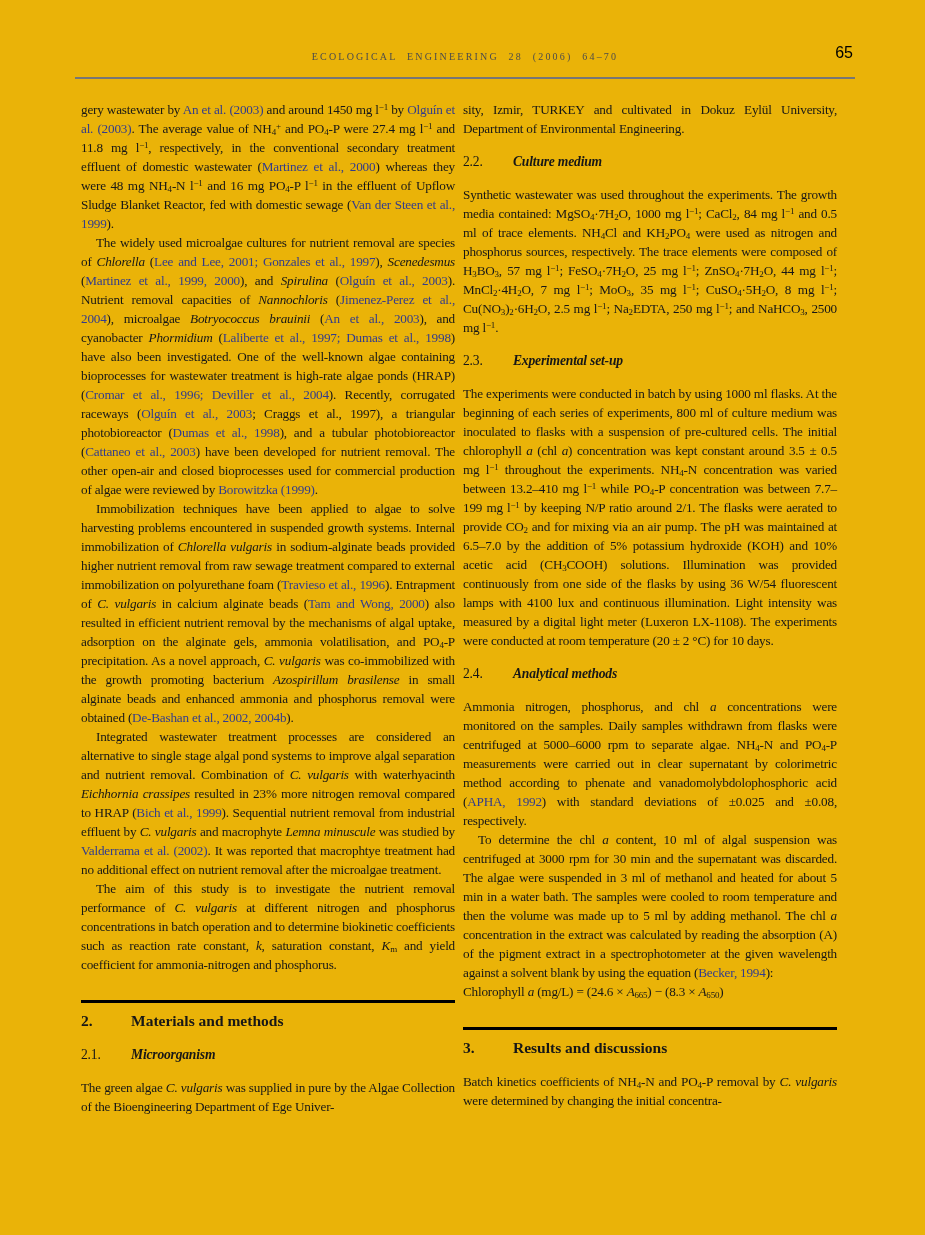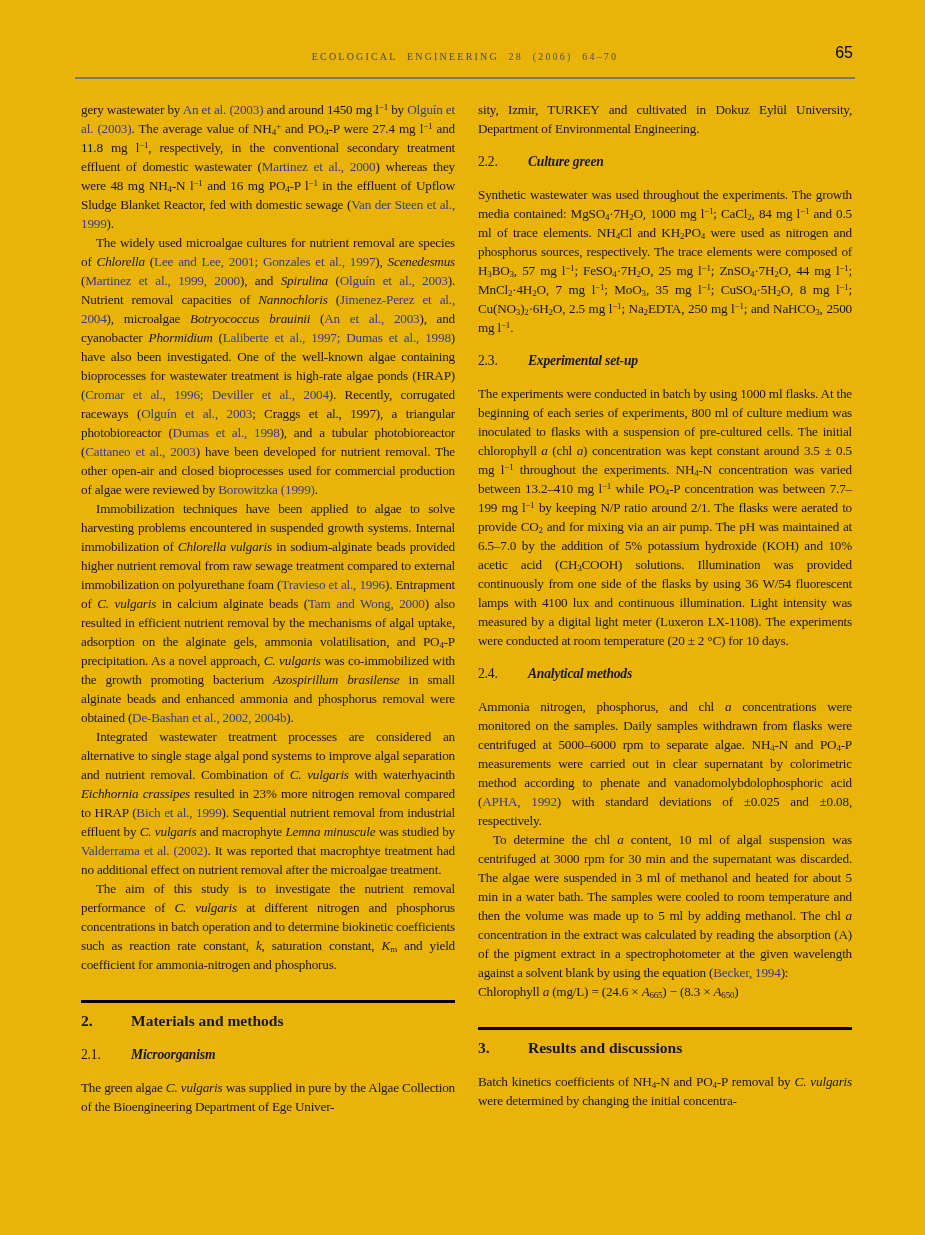--- a/index.html
+++ b/index.html
@@ -15,21 +15,21 @@
   }
   .page-number {
     position:absolute; top:44px; right:72px;
     font-family:"Liberation Sans","DejaVu Sans",sans-serif;
     font-weight:normal; font-size:16px; color:#000;
   }
   .header-rule {
     position:absolute; top:77px; left:75px; width:780px;
     border-top:2px solid #767676;
   }
-  .columns { position:absolute; top:100px; left:81px; display:flex; gap:23px; }
+  .columns { position:absolute; top:100px; left:81px; display:flex; gap:8px; }
   .col {
     width:374px; text-align:justify;
     font-size:13.2px; line-height:19px; letter-spacing:-0.2px;
   }
   .para { margin:0; }
   .para.indent { text-indent:15px; }
   .equation { margin:0; text-align:left; }
   .sec {
     display:flex; border-top:3.5px solid #000;
     margin-top:26px; padding-top:8px; margin-bottom:14px;
@@ -69,21 +69,21 @@
         <div class="subsec">
           <span class="subsec-num">2.1.</span>
           <span class="subsec-title">Microorganism</span>
         </div>
         <p class="para"><span>The green algae </span><span class="it">C. vulgaris</span><span> was supplied in pure by the Algae Collection of the Bioengineering Department of Ege Univer-</span></p>
       </div>
     <div class="col">
         <p class="para"><span>sity, Izmir, TURKEY and cultivated in Dokuz Eylül University, Department of Environmental Engineering.</span></p>
         <div class="subsec">
           <span class="subsec-num">2.2.</span>
-          <span class="subsec-title">Culture green</span>
+          <span class="subsec-title">Culture medium</span>
         </div>
         <p class="para"><span>Synthetic wastewater was used throughout the experiments. The growth media contained: MgSO</span><sub>4</sub><span>·7H</span><sub>2</sub><span>O, 1000 mg l</span><sup>−1</sup><span>; CaCl</span><sub>2</sub><span>, 84 mg l</span><sup>−1</sup><span> and 0.5 ml of trace elements. NH</span><sub>4</sub><span>Cl and KH</span><sub>2</sub><span>PO</span><sub>4</sub><span> were used as nitrogen and phosphorus sources, respectively. The trace elements were composed of H</span><sub>3</sub><span>BO</span><sub>3</sub><span>, 57 mg l</span><sup>−1</sup><span>; FeSO</span><sub>4</sub><span>·7H</span><sub>2</sub><span>O, 25 mg l</span><sup>−1</sup><span>; ZnSO</span><sub>4</sub><span>·7H</span><sub>2</sub><span>O, 44 mg l</span><sup>−1</sup><span>; MnCl</span><sub>2</sub><span>·4H</span><sub>2</sub><span>O, 7 mg l</span><sup>−1</sup><span>; MoO</span><sub>3</sub><span>, 35 mg l</span><sup>−1</sup><span>; CuSO</span><sub>4</sub><span>·5H</span><sub>2</sub><span>O, 8 mg l</span><sup>−1</sup><span>; Cu(NO</span><sub>3</sub><span>)</span><sub>2</sub><span>·6H</span><sub>2</sub><span>O, 2.5 mg l</span><sup>−1</sup><span>; Na</span><sub>2</sub><span>EDTA, 250 mg l</span><sup>−1</sup><span>; and NaHCO</span><sub>3</sub><span>, 2500 mg l</span><sup>−1</sup><span>.</span></p>
         <div class="subsec">
           <span class="subsec-num">2.3.</span>
           <span class="subsec-title">Experimental set-up</span>
         </div>
         <p class="para"><span>The experiments were conducted in batch by using 1000 ml flasks. At the beginning of each series of experiments, 800 ml of culture medium was inoculated to flasks with a suspension of pre-cultured cells. The initial chlorophyll </span><span class="it">a</span><span> (chl </span><span class="it">a</span><span>) concentration was kept constant around 3.5 ± 0.5 mg l</span><sup>−1</sup><span> throughout the experiments. NH</span><sub>4</sub><span>-N concentration was varied between 13.2–410 mg l</span><sup>−1</sup><span> while PO</span><sub>4</sub><span>-P concentration was between 7.7–199 mg l</span><sup>−1</sup><span> by keeping N/P ratio around 2/1. The flasks were aerated to provide CO</span><sub>2</sub><span> and for mixing via an air pump. The pH was maintained at 6.5–7.0 by the addition of 5% potassium hydroxide (KOH) and 10% acetic acid (CH</span><sub>3</sub><span>COOH) solutions. Illumination was provided continuously from one side of the flasks by using 36 W/54 fluorescent lamps with 4100 lux and continuous illumination. Light intensity was measured by a digital light meter (Luxeron LX-1108). The experiments were conducted at room temperature (20 ± 2 °C) for 10 days.</span></p>
         <div class="subsec">
           <span class="subsec-num">2.4.</span>
           <span class="subsec-title">Analytical methods</span>

